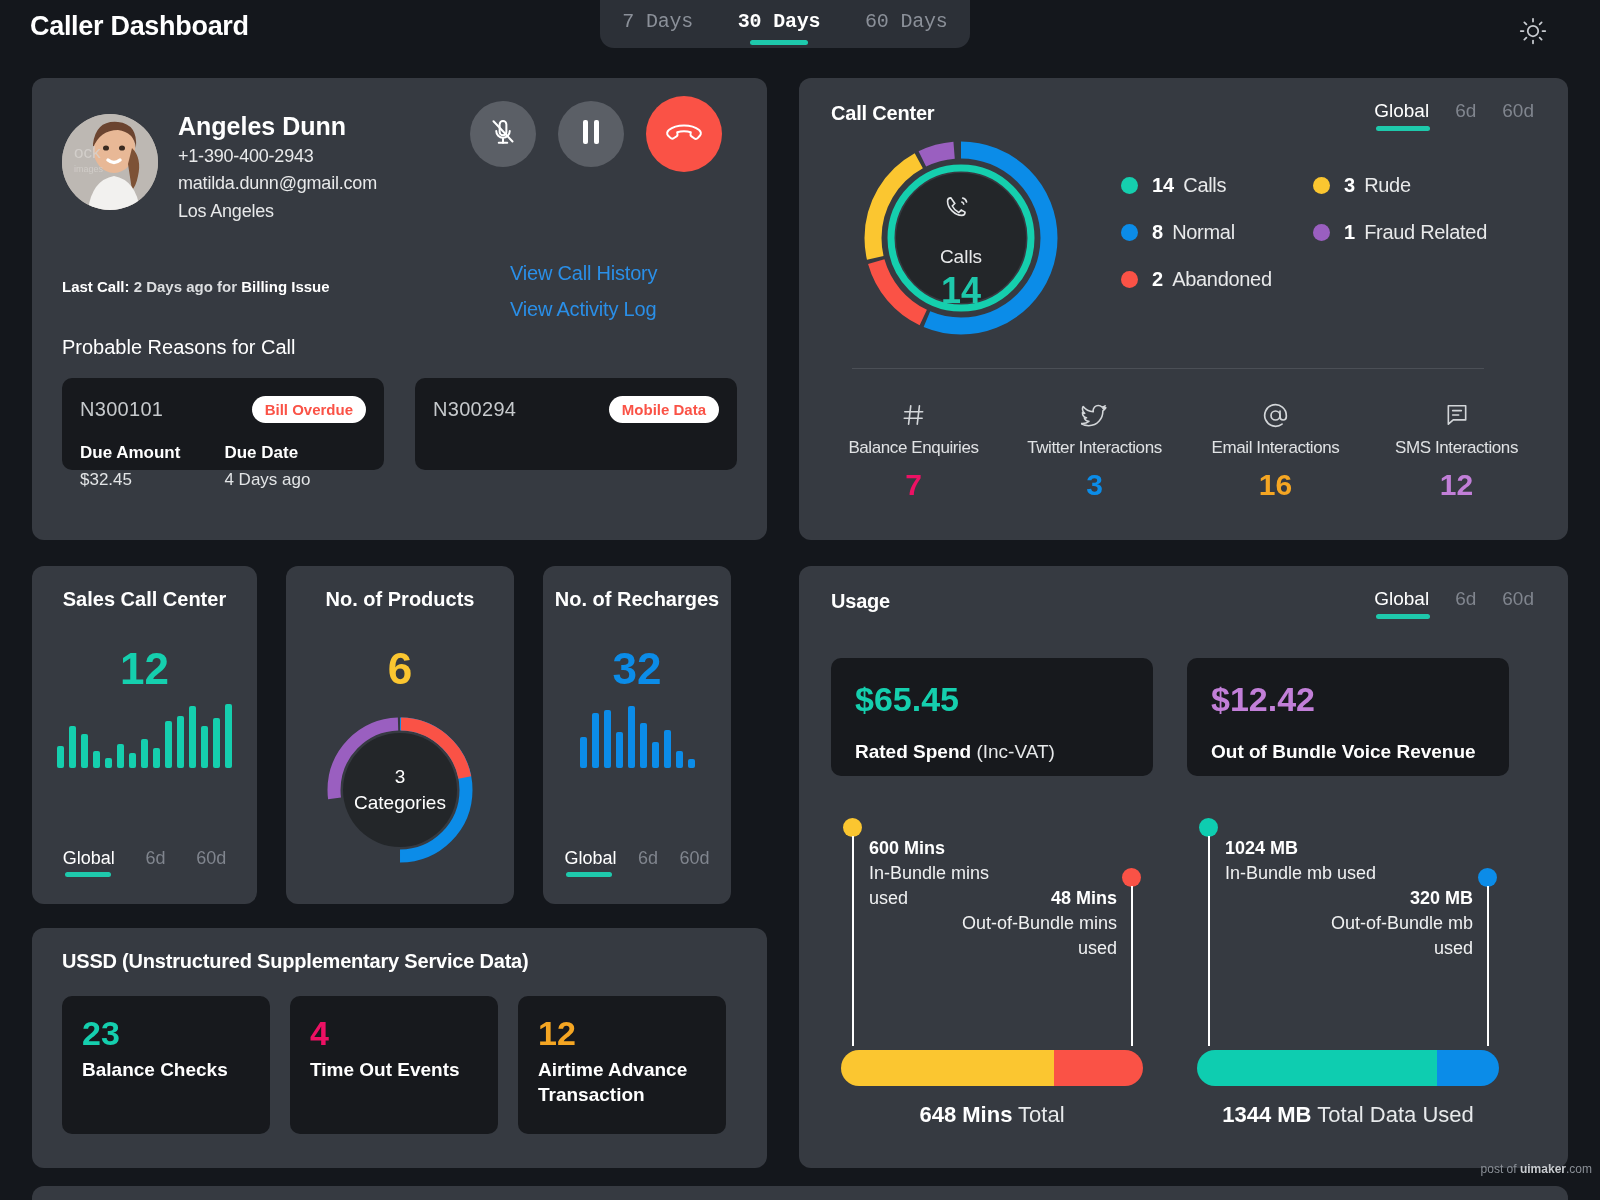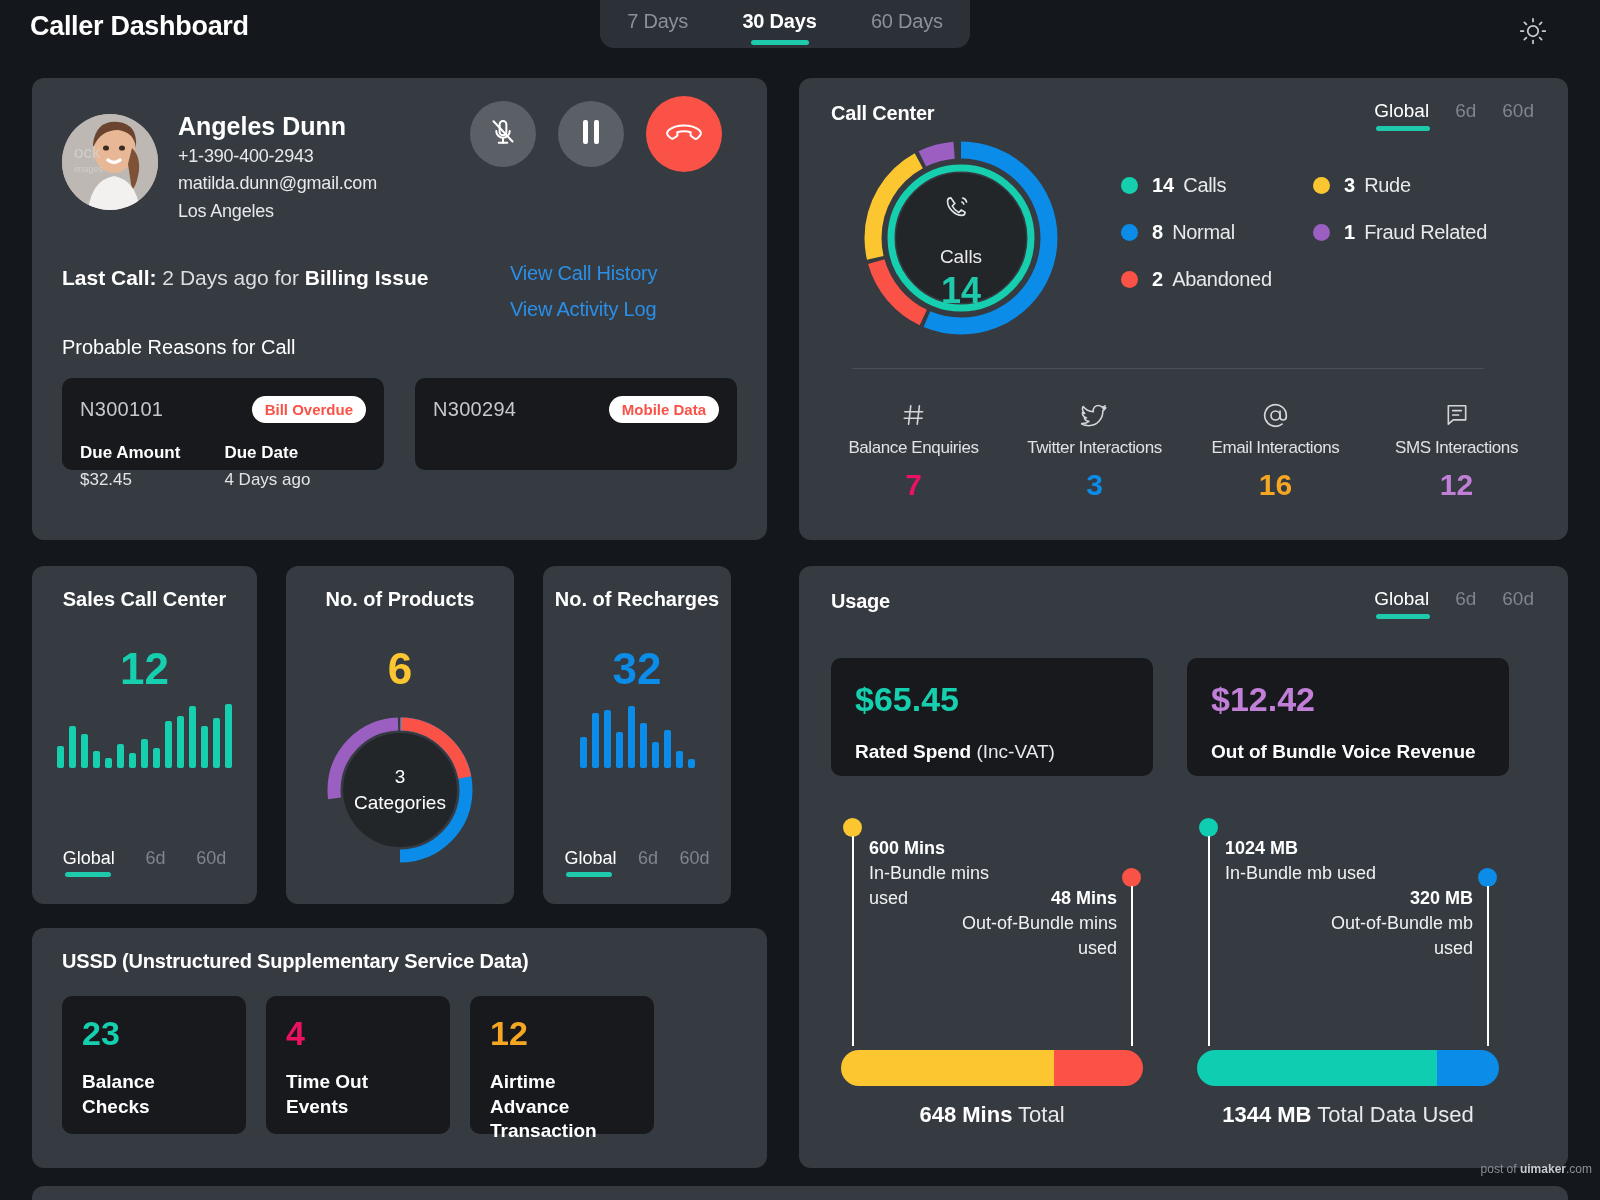--- a/index.html
+++ b/index.html
@@ -20,21 +20,21 @@
     position: absolute; left: 30px; top: 11px;
     font-size: 27px; font-weight: bold; letter-spacing: -0.3px; color: #fff;
   }
   .range-tabs {
     position: absolute; left: 600px; top: 0; width: 370px; height: 48px;
     background: #2c3037; border-radius: 0 0 14px 14px;
     display: flex; align-items: center; justify-content: space-around;
   }
   .range-tab {
     position: relative; font-size: 20px; color: #8b9099; padding: 4px 2px 10px;
-    cursor: pointer; letter-spacing: -0.2px;
+    cursor: pointer; letter-spacing: -0.2px; font-family: Liberation Mono, monospace;
   }
   .range-tab.active { color: #ffffff; font-weight: bold; }
   .range-tab.active::after {
     content: ""; position: absolute; left: 50%; transform: translateX(-50%);
     bottom: -2px; width: 58px; height: 5px; background: #1ec9ac; border-radius: 3px;
   }
   .theme-toggle {
     position: absolute; right: 52px; top: 16px; width: 30px; height: 30px; cursor: pointer;
   }
 
@@ -63,21 +63,21 @@
   .profile-line { position: absolute; left: 146px; font-size: 18px; color: #e8e9ea; letter-spacing: -0.2px;}
   .profile-phone { top: 68px; }
   .profile-email { top: 95px; }
   .profile-city { top: 123px; }
 
   .call-btns { position: absolute; left: 438px; top: 18px; display: flex; gap: 22px; align-items: center; }
   .cbtn { width: 66px; height: 66px; border-radius: 50%; background: #5b5f66;
           display: flex; align-items: center; justify-content: center; cursor: pointer; }
   .cbtn.hangup { background: #fa5246; width: 76px; height: 76px; }
 
-  .last-call { position: absolute; left: 30px; top: 188px; font-size: 21px; color: #dcdee0; }
+  .last-call { position: absolute; left: 30px; top: 200px; font-size: 15px; color: #dcdee0; font-weight: bold; }
   .last-call b { color: #ffffff; }
   .links { position: absolute; left: 478px; top: 184px; }
   .link { display: block; font-size: 20px; color: #2a8fe8; margin-bottom: 13px; cursor: pointer; letter-spacing: -0.2px;}
   .reasons-title { position: absolute; left: 30px; top: 258px; font-size: 20px; font-weight: normal; }
   .reason { position: absolute; top: 300px; height: 92px; padding: 18px 18px; }
   #reason-0 { left: 30px; width: 322px; }
   #reason-1 { left: 383px; width: 322px; }
   .reason-head { display: flex; align-items: center; justify-content: space-between; }
   .reason-id { font-size: 20px; color: #c6c9cc; letter-spacing: 0.3px;}
   .pill { background: #ffffff; color: #fa5246; font-size: 15px; font-weight: bold;
@@ -122,23 +122,23 @@
                 display: flex; justify-content: space-evenly; }
   .mini-scope .scope-tab { font-size: 18px; padding-bottom: 8px; }
   .mini-scope .scope-tab.active::after { width: 46px; }
   #products-donut { position: absolute; left: 50%; transform: translateX(-50%); top: 148px; }
   .pd-center { position: absolute; left: 0; width: 100%; text-align: center; color: #fff; }
 
   
   #ussd-panel { left: 32px; top: 928px; width: 735px; height: 240px; }
   #ussd-title { position: absolute; left: 30px; top: 22px; }
   .ussd-cards { position: absolute; left: 30px; top: 68px; display: flex; gap: 20px; }
-  .ussd-card { width: 184px; height: 138px; padding: 18px 20px; }
+  .ussd-card { width: 208px; height: 138px; padding: 18px 20px; }
   .ussd-num { font-size: 34px; font-weight: bold; }
-  .ussd-label { font-size: 19px; font-weight: bold; color: #ffffff; margin-top: 17px; line-height: 1.3; }
+  .ussd-label { font-size: 19px; font-weight: bold; color: #ffffff; margin-top: 5px; line-height: 1.3; }
 
   
   #usage-panel { left: 799px; top: 566px; width: 769px; height: 602px; }
   #usage-title { position: absolute; left: 32px; top: 24px; }
   #usage-scope { right: 34px; top: 22px; }
   .spend-cards { position: absolute; left: 32px; top: 92px; display: flex; gap: 34px; }
   .spend-card { width: 322px; height: 118px; padding: 22px 24px; }
   .spend-amount { font-size: 34px; font-weight: bold; }
   .spend-label { font-size: 19px; font-weight: bold; color: #fff; margin-top: 22px; }
   .spend-label .light { font-weight: normal; color: #e6e8ea; }

